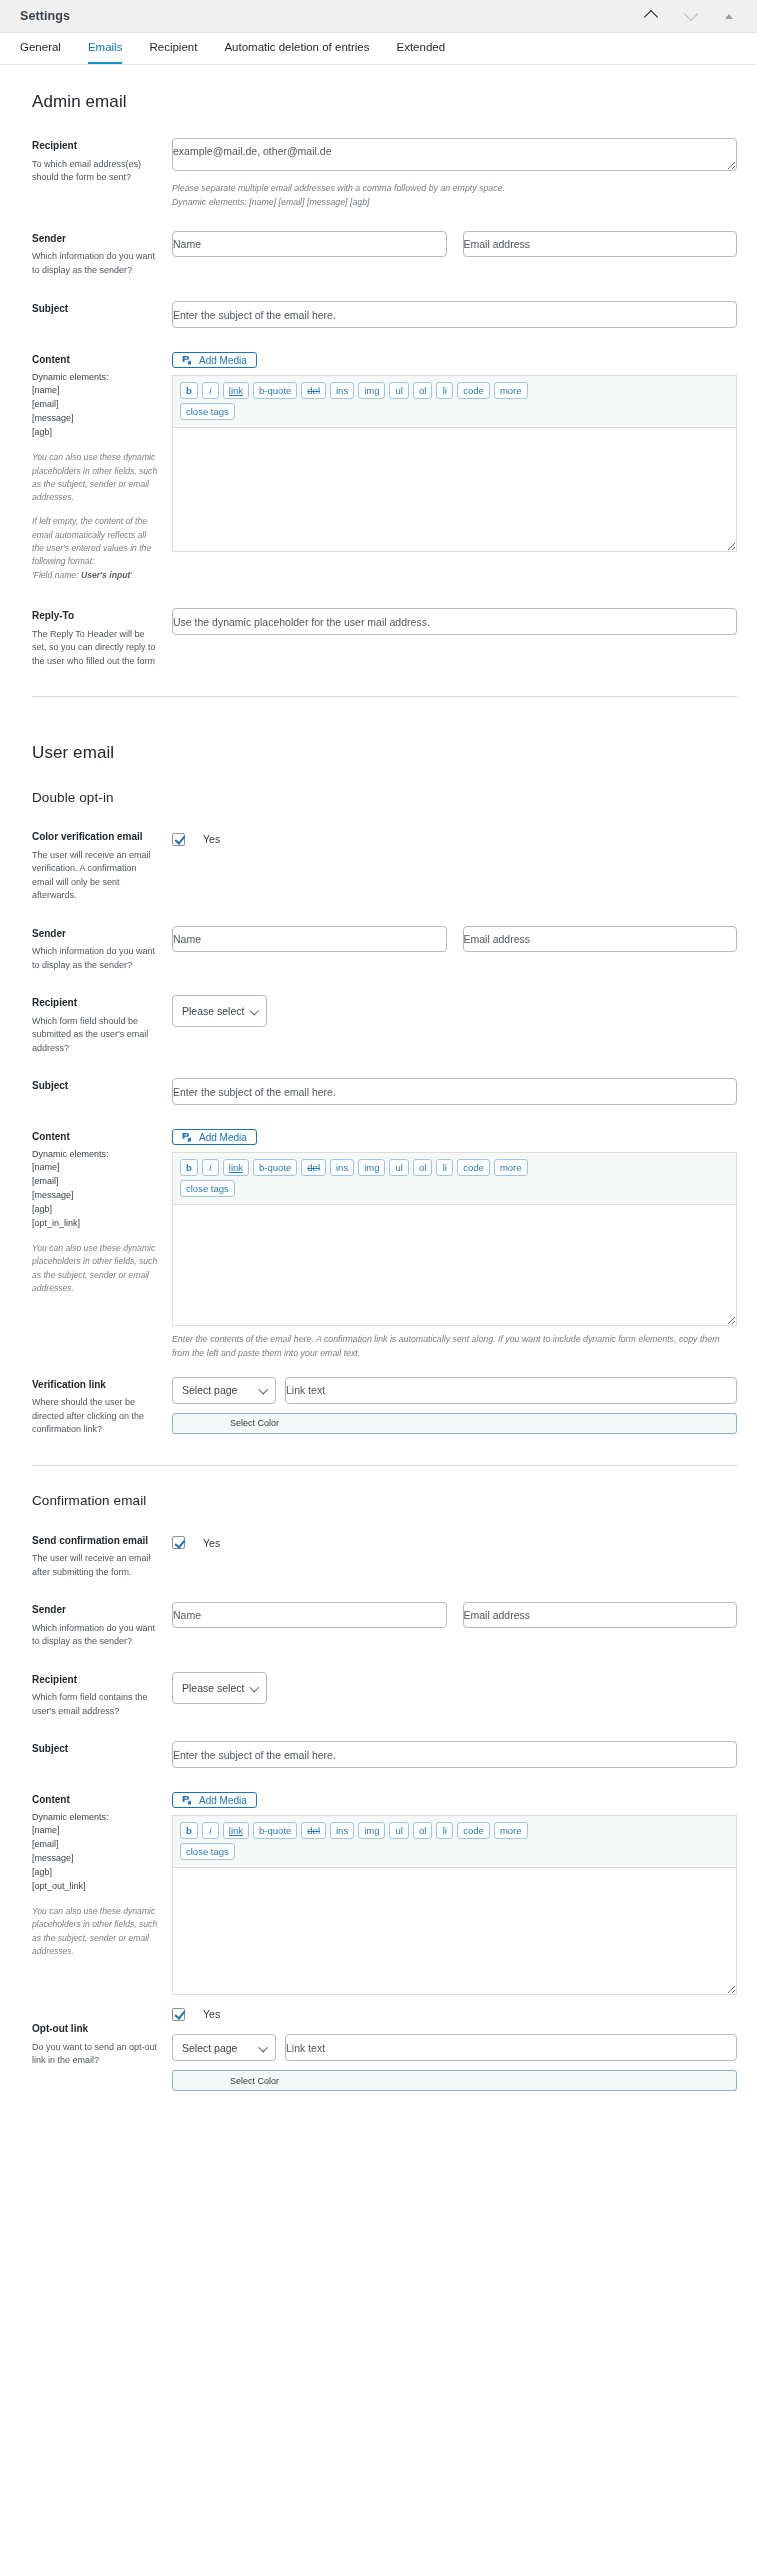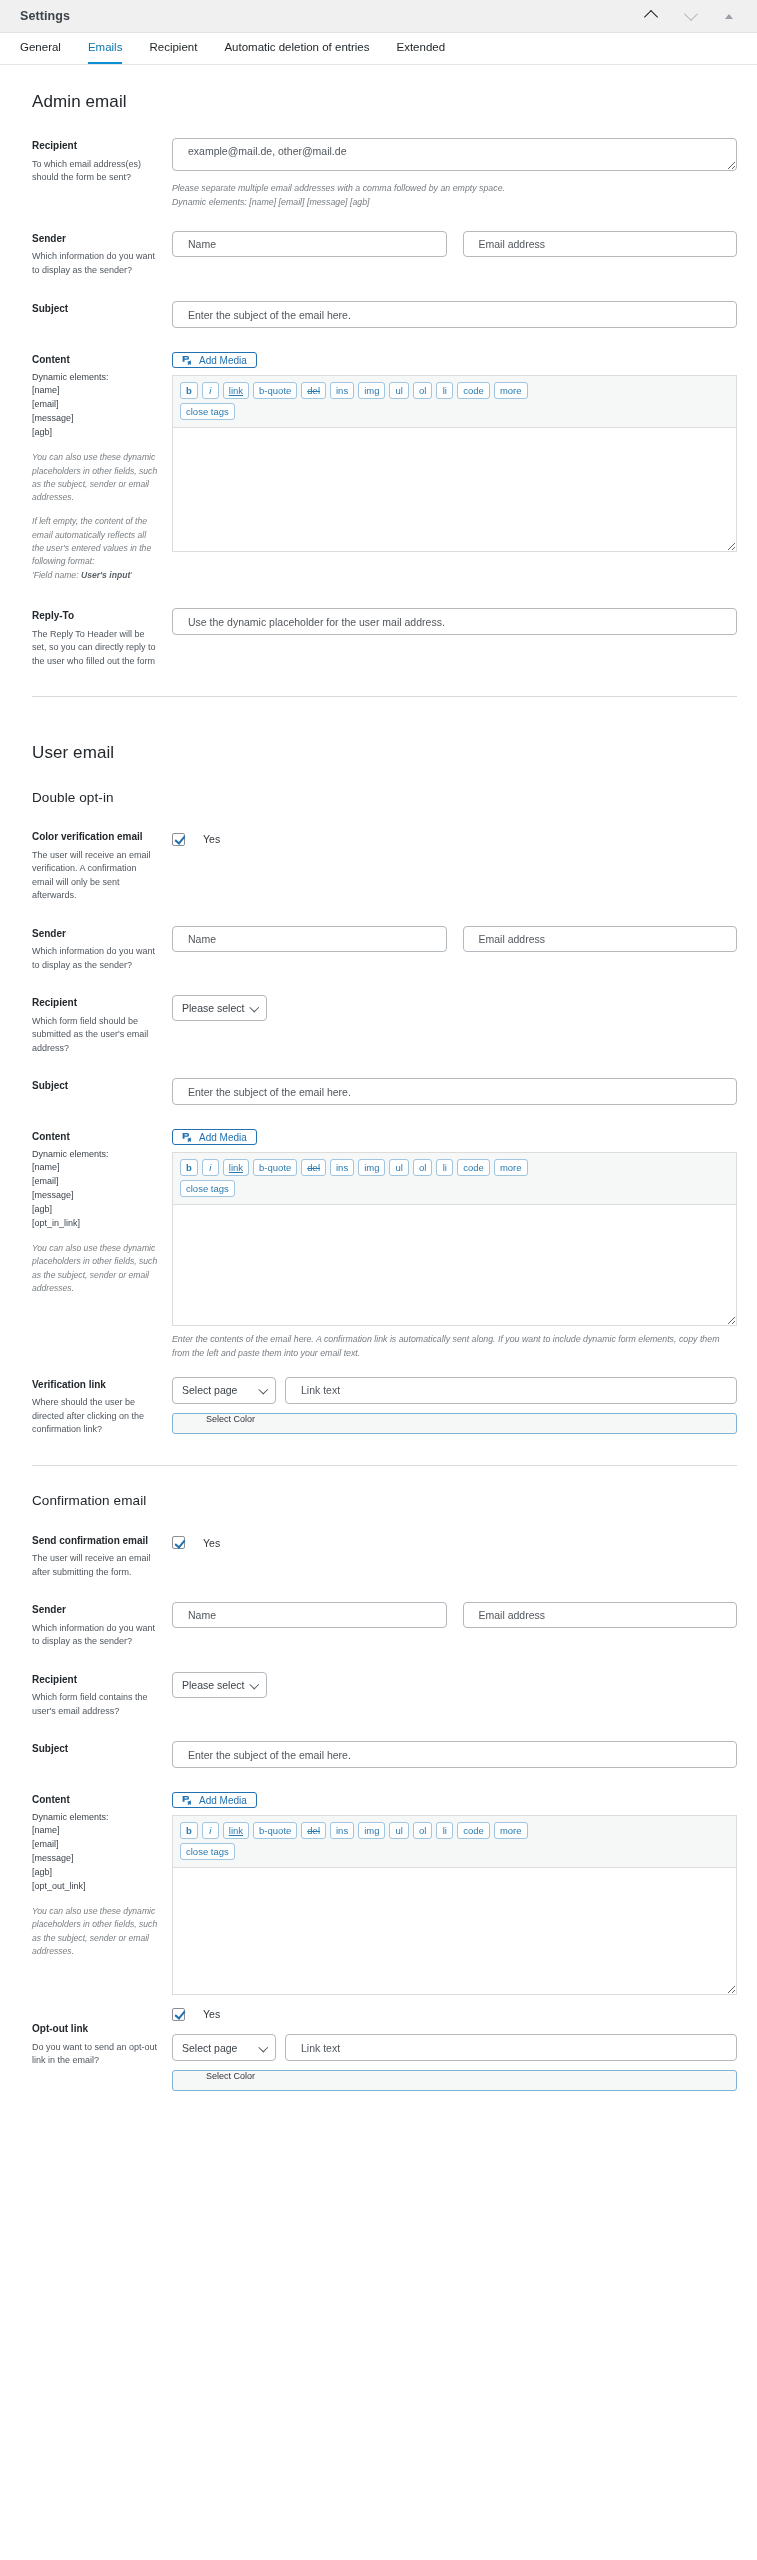--- a/index.html
+++ b/index.html
@@ -162,21 +162,21 @@
   
   .inp {
     width: 100%;
     height: 26px;
     border: 1px solid #b4b9be;
     border-radius: 4px;
     background: #fff;
     font-family: "Liberation Sans", sans-serif;
     font-size: 10.5px;
     color: #51575d;
-    padding: 0 15px;
+    padding: 0 0;
     outline: none;
   }
   .inp::placeholder { color: #51575d; opacity: 1; }
   .inp.ta {
     height: 33px;
     padding-top: 6px;
     resize: vertical;
     line-height: 1.3;
   }
   .pair {
@@ -191,21 +191,21 @@
     font-style: italic;
     line-height: 1.62;
     margin-top: 6px;
   }
 
   
   .sel {
     display: inline-flex;
     align-items: center;
     justify-content: space-between;
-    height: 26px;
+    height: 32px;
     min-width: 86px;
     border: 1px solid #b4b9be;
     border-radius: 4px;
     background: #fff;
     font-size: 10.5px;
     color: #3c434a;
     padding: 0 7px 0 9px;
     cursor: pointer;
     white-space: nowrap;
   }
@@ -317,28 +317,29 @@
     padding: 7px 9px;
     color: #32373c;
     display: block;
   }
   .ed-area.tall { height: 122px; }
   .ed-area.tall2 { height: 128px; }
 
   
   .colorbtn {
     display: inline-flex;
-    align-items: flex-start;
+    align-items: center;
     border: 1px solid #7fb4d6;
     border-radius: 3px;
     overflow: hidden;
     height: 21px;
     margin-top: 9px;
     cursor: pointer;
     background: #f6f7f7;
+    padding-left: 24px;
   }
   .colorbtn .swatch {
     width: 24px;
     background: #fdfdfd;
     border-right: 1px solid #bfd6e6;
   }
   .colorbtn .cbl {
     display: inline-flex;
     align-items: center;
     padding: 0 9px;

